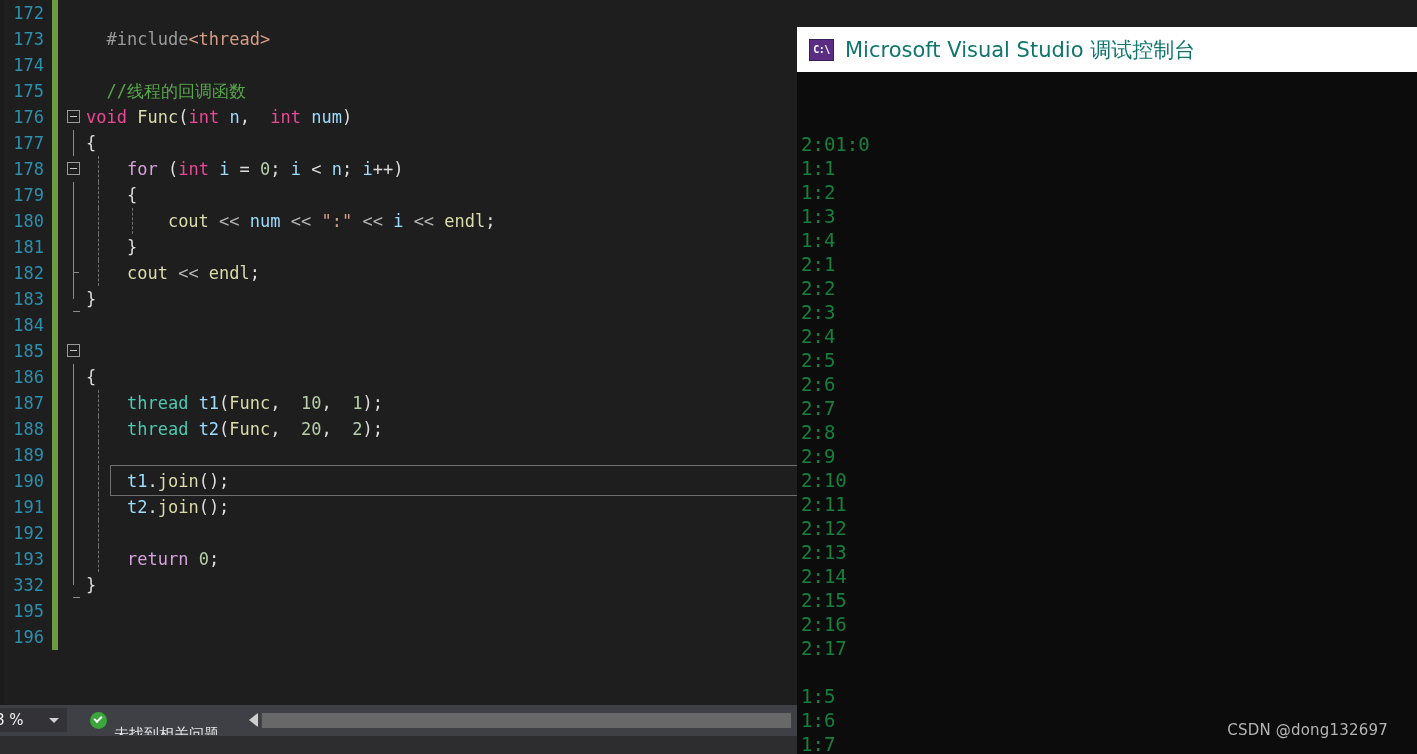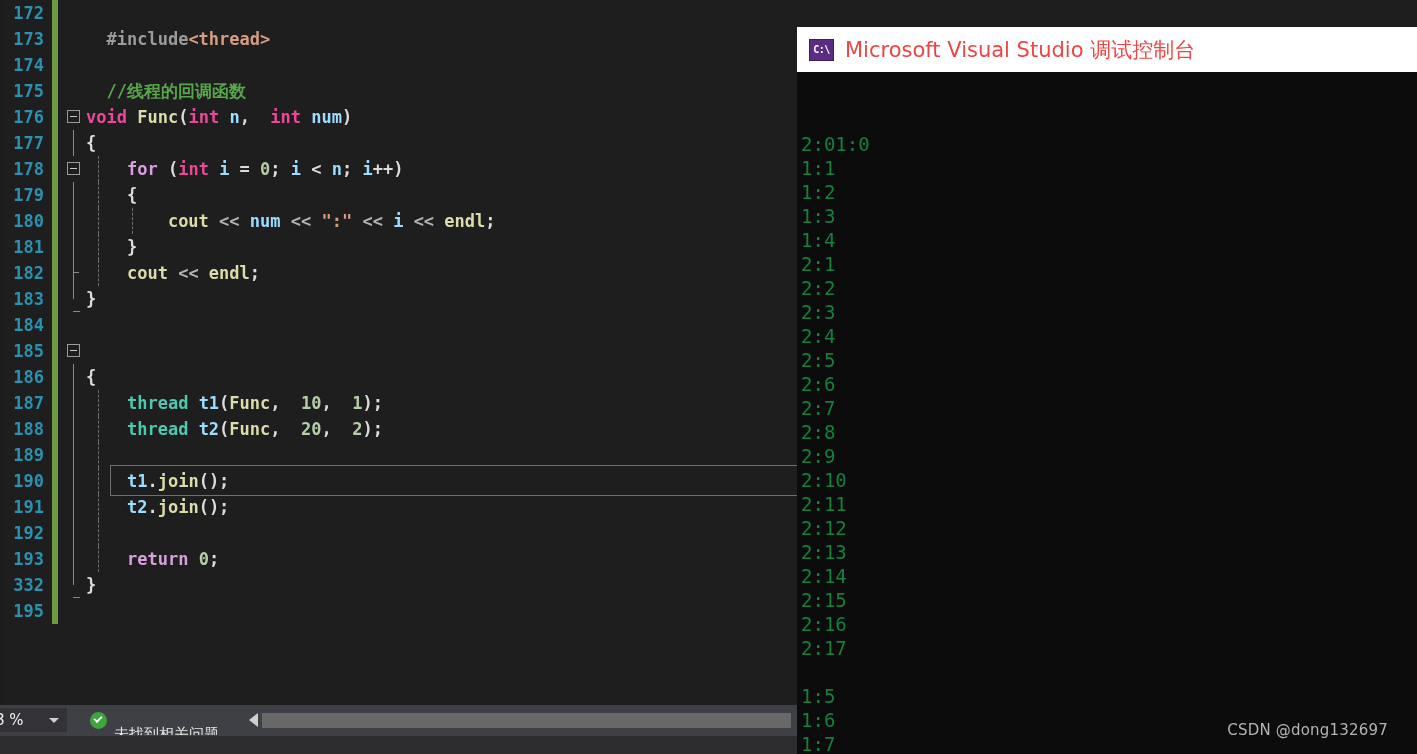--- a/index.html
+++ b/index.html
@@ -27,21 +27,20 @@
   }
 
   .code-area {
     position: absolute;
     left: 0; top: 0;
     width: 797px;
     height: 705px;
     font-family: "DejaVu Sans Mono", "Liberation Mono", monospace;
     font-size: 17px;
     line-height: 26px;
-    font-weight: bold;
   }
 
   .code-row {
     position: relative;
     height: 26px;
     white-space: pre;
     display: flex;
     align-items: center;
   }
 
@@ -282,21 +281,21 @@
     display: flex;
     align-items: center;
     justify-content: center;
     color: #ffffff;
     font-family: "DejaVu Sans Mono", "Liberation Mono", monospace;
     font-size: 10px;
     font-weight: bold;
     letter-spacing: -0.5px;
   }
   #console-title {
-    color: #ef4444;
+    color: #0f766e;
     font-size: 21px;
     font-family: "DejaVu Sans", "Liberation Sans", sans-serif;
   }
   #console-body {
     padding: 20px 0 0 4px;
     font-family: "DejaVu Sans Mono", "Liberation Mono", monospace;
     font-size: 19px;
     line-height: 24px;
     color: #15803d;
     white-space: pre;
@@ -364,20 +363,21 @@
       <div class="code-row"><div class="ln">186</div><div class="changebar on"></div><div class="gutter2"></div><div class="outline"><span class="vline"></span></div><div class="codetext"><span><span class="t-punct">{</span></span></div></div>
       <div class="code-row"><div class="ln">187</div><div class="changebar on"></div><div class="gutter2"></div><div class="outline"><span class="vline"></span></div><div class="codetext"><span class="iguide" style="left: 14px;"></span><span><span class="t-punct">    </span><span class="t-type">thread</span><span class="t-punct"> </span><span class="t-var">t1</span><span class="t-punct">(</span><span class="t-fn">Func</span><span class="t-punct">,  </span><span class="t-num">10</span><span class="t-punct">,  </span><span class="t-num">1</span><span class="t-punct">);</span></span></div></div>
       <div class="code-row"><div class="ln">188</div><div class="changebar on"></div><div class="gutter2"></div><div class="outline"><span class="vline"></span></div><div class="codetext"><span class="iguide" style="left: 14px;"></span><span><span class="t-punct">    </span><span class="t-type">thread</span><span class="t-punct"> </span><span class="t-var">t2</span><span class="t-punct">(</span><span class="t-fn">Func</span><span class="t-punct">,  </span><span class="t-num">20</span><span class="t-punct">,  </span><span class="t-num">2</span><span class="t-punct">);</span></span></div></div>
       <div class="code-row"><div class="ln">189</div><div class="changebar on"></div><div class="gutter2"></div><div class="outline"><span class="vline"></span></div><div class="codetext"><span class="iguide" style="left: 14px;"></span><span></span></div></div>
       <div class="code-row"><div class="ln">190</div><div class="changebar on"></div><div class="gutter2"></div><div class="outline"><span class="vline"></span></div><div class="codetext"><span class="iguide" style="left: 14px;"></span><span><span class="t-punct">    </span><span class="t-var">t1</span><span class="t-punct">.</span><span class="t-fn">join</span><span class="t-punct">();</span></span></div></div>
       <div class="code-row"><div class="ln">191</div><div class="changebar on"></div><div class="gutter2"></div><div class="outline"><span class="vline"></span></div><div class="codetext"><span class="iguide" style="left: 14px;"></span><span><span class="t-punct">    </span><span class="t-var">t2</span><span class="t-punct">.</span><span class="t-fn">join</span><span class="t-punct">();</span></span></div></div>
       <div class="code-row"><div class="ln">192</div><div class="changebar on"></div><div class="gutter2"></div><div class="outline"><span class="vline"></span></div><div class="codetext"><span class="iguide" style="left: 14px;"></span><span></span></div></div>
       <div class="code-row"><div class="ln">193</div><div class="changebar on"></div><div class="gutter2"></div><div class="outline"><span class="vline"></span></div><div class="codetext"><span class="iguide" style="left: 14px;"></span><span><span class="t-punct">    </span><span class="t-ctrl">return</span><span class="t-punct"> </span><span class="t-num">0</span><span class="t-punct">;</span></span></div></div>
       <div class="code-row"><div class="ln">332</div><div class="changebar on"></div><div class="gutter2"></div><div class="outline"><span class="vline half-top elbow"></span></div><div class="codetext"><span><span class="t-punct">}</span></span></div></div>
       <div class="code-row"><div class="ln">195</div><div class="changebar on"></div><div class="gutter2"></div><div class="outline"></div><div class="codetext"><span></span></div></div>
+      <div class="code-row"><div class="ln">196</div><div class="changebar on"></div><div class="gutter2"></div><div class="outline"></div><div class="codetext"><span></span></div></div>
     </div>
 
   <div class="curline-box" id="curline-box" style="top: 465px;"></div>
 </div>
 
 <div id="status-bar">
   <div class="zoom-combo">
     <span>8 %</span>
     <span class="caret-down"></span>
   </div>

